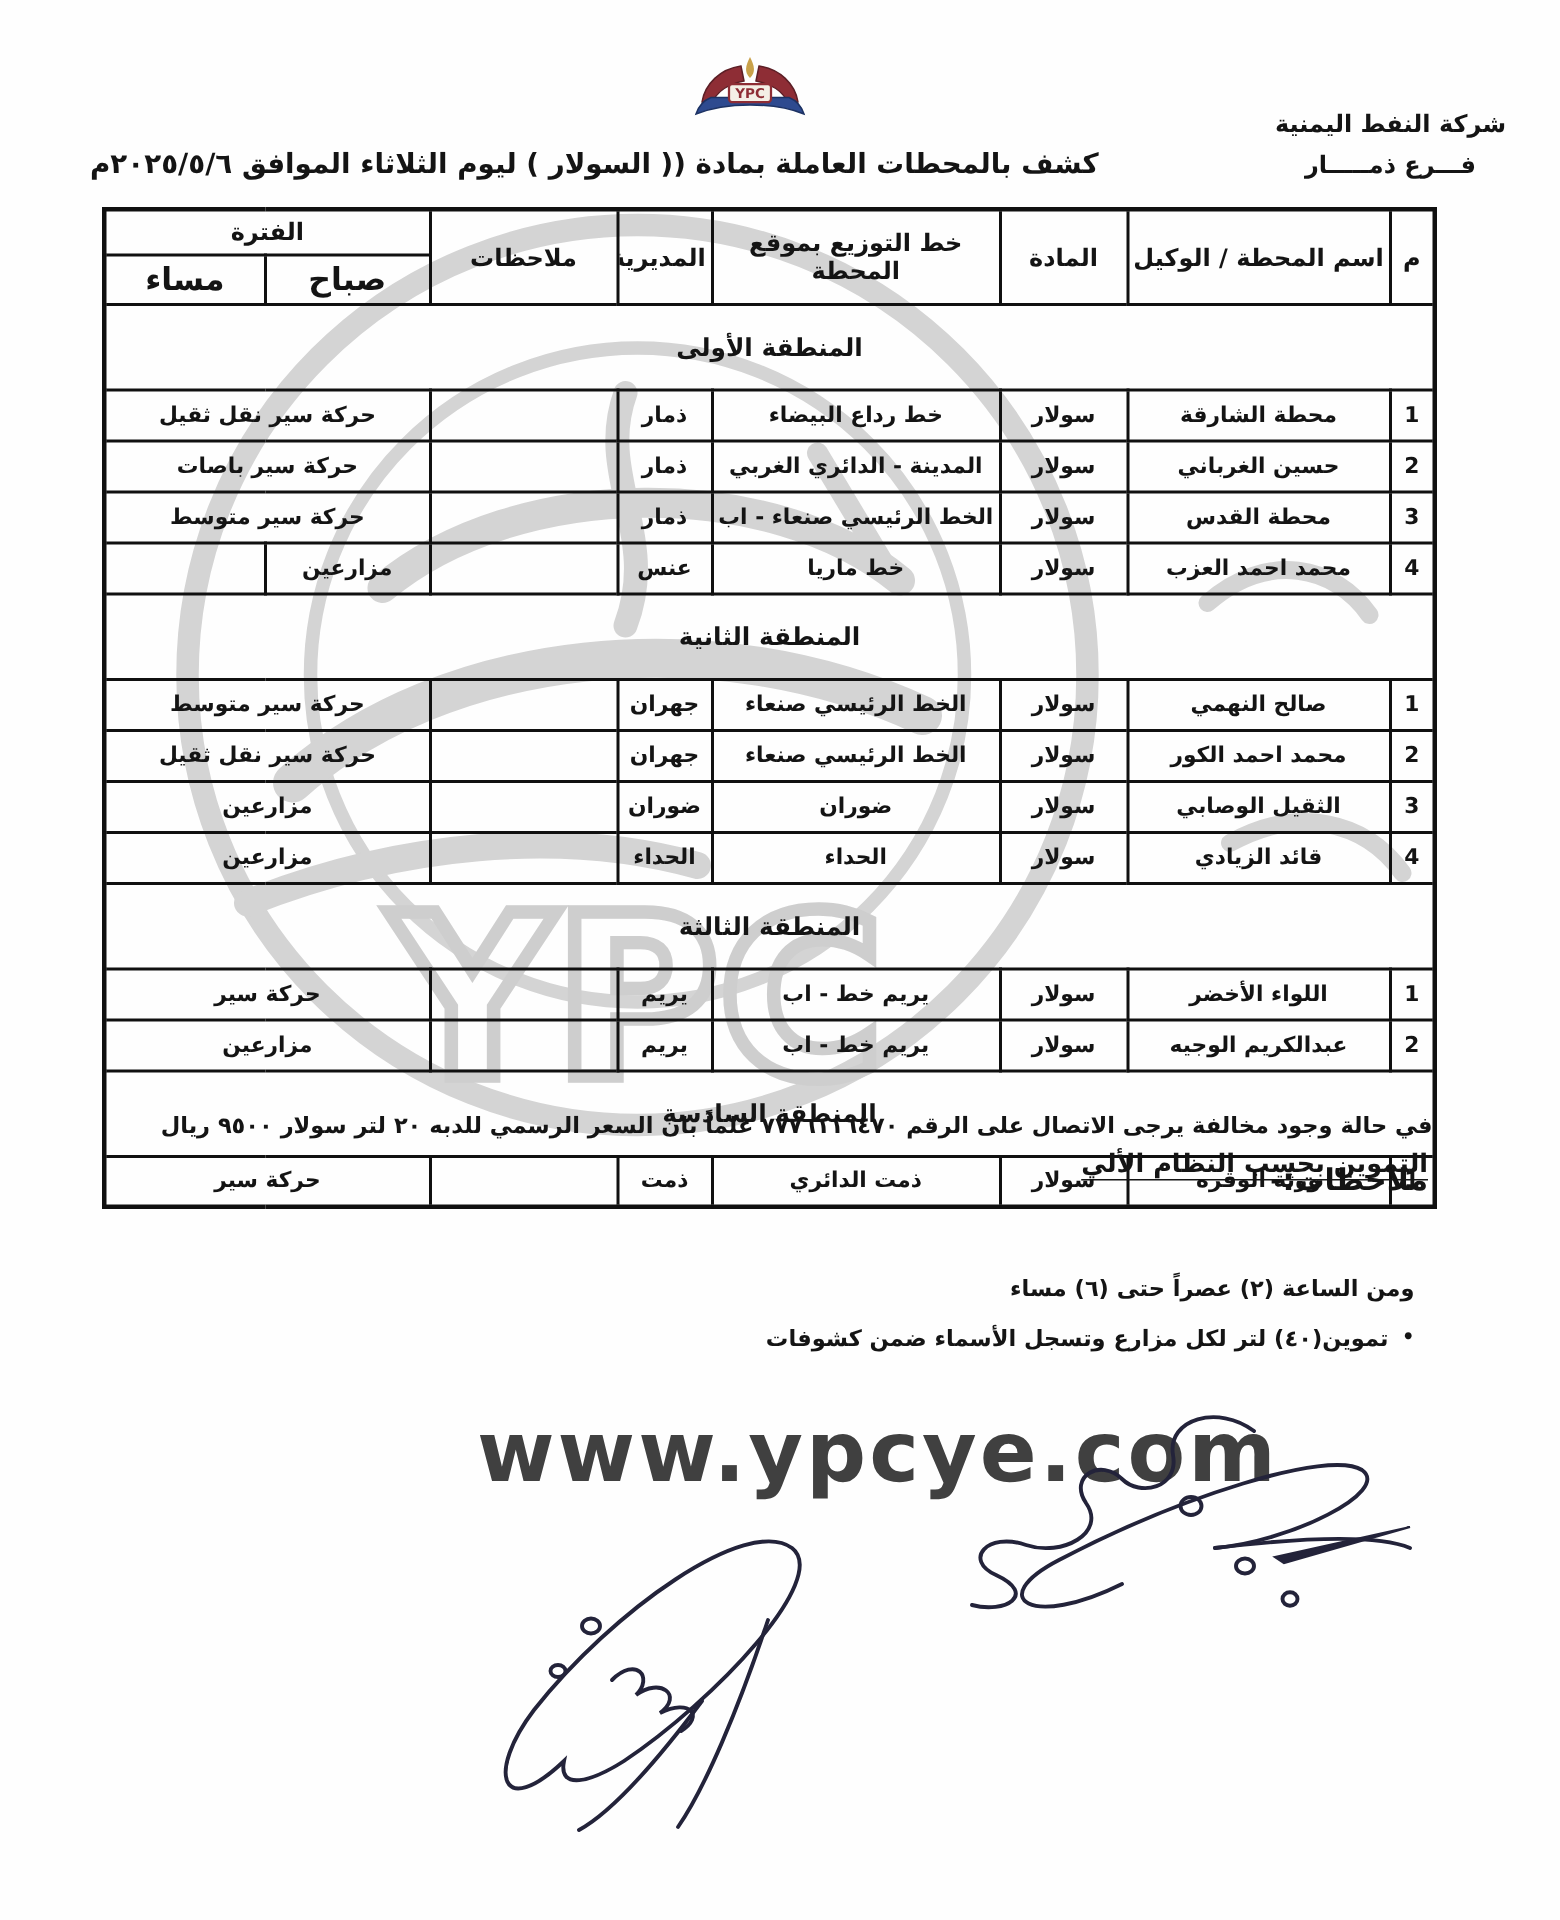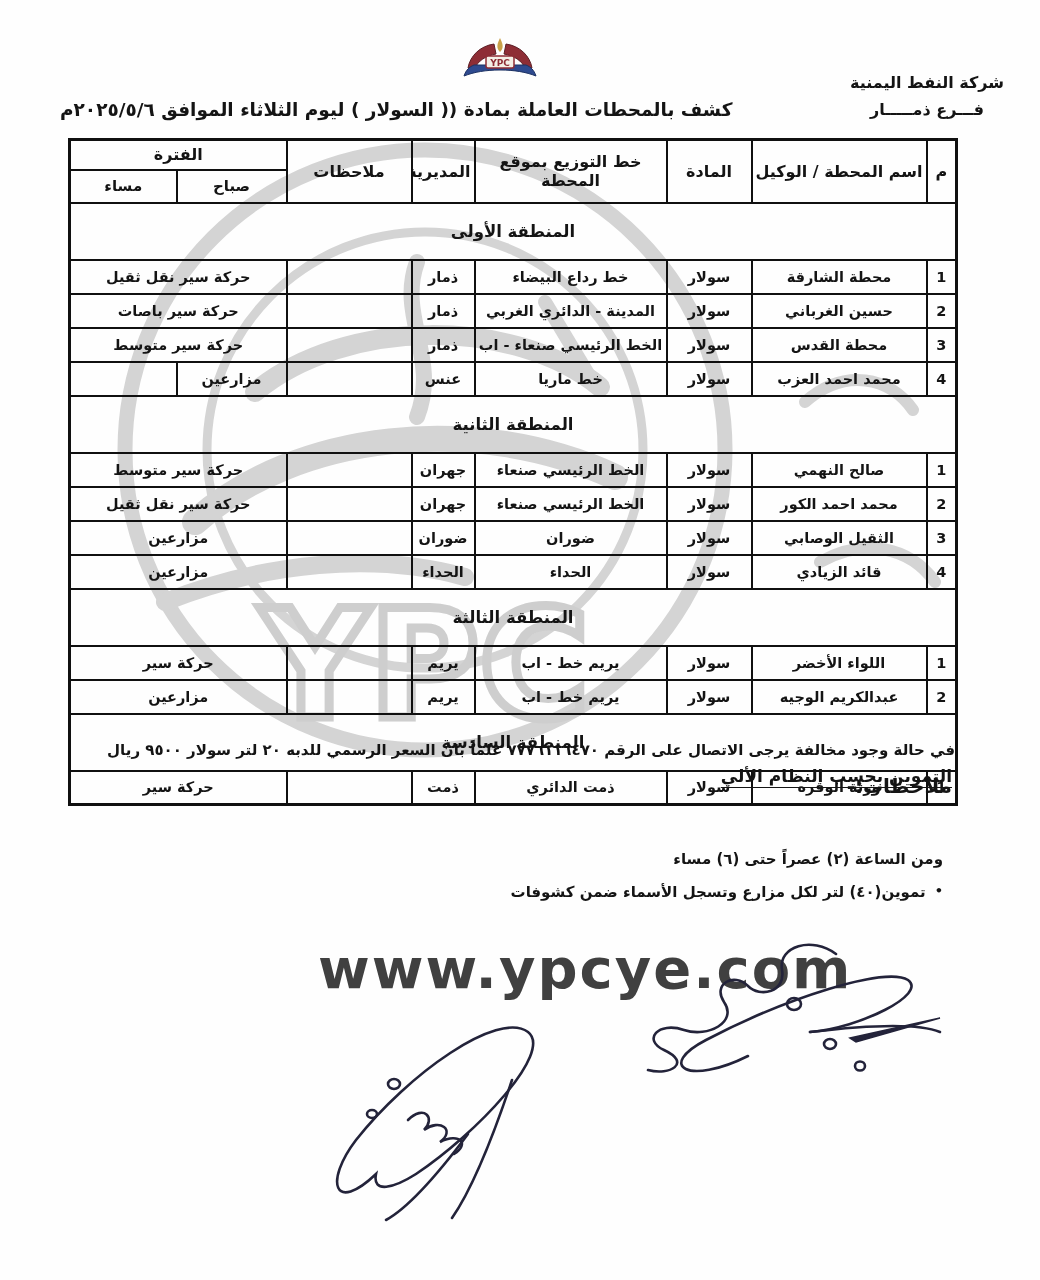--- a/index.html
+++ b/index.html
@@ -17,21 +17,21 @@
   
   table.stations { position:absolute; top:138px; left:68px; width:887px;
                    border-collapse:collapse; direction:rtl; z-index:2;
                    border:3px solid #101010; table-layout:fixed; }
   table.stations th, table.stations td {
     border:2px solid #101010; font-weight:bold; text-align:center;
     vertical-align:middle; padding:2px 3px; background:transparent;
     font-size:14.5px; overflow:hidden;
   }
   tr.hdr-top th { height:30px; font-size:16px;margin-top:23px; }
-  tr.hdr-sub th { height:33px; font-size:15px; }
+  tr.hdr-sub th { height:33px; font-size:21px; }
   tr.section-row td { height:57px; font-size:16.5px; }
   tr.data-row td { height:34px; }
   td.c-num { font-size:15px; direction:ltr; }
   
   .footer-note { position:absolute; top:741px; right:85px; font-weight:bold;
                  font-size:15px; z-index:2; }
   .notes-heading { position:absolute; top:774px; right:88px; font-weight:bold;
                    font-size:20px; z-index:2; }
   .notes-sub { position:absolute; top:766px; right:88px; font-weight:bold;
                font-size:17px; text-decoration:underline; text-underline-offset:5px; z-index:2; }

